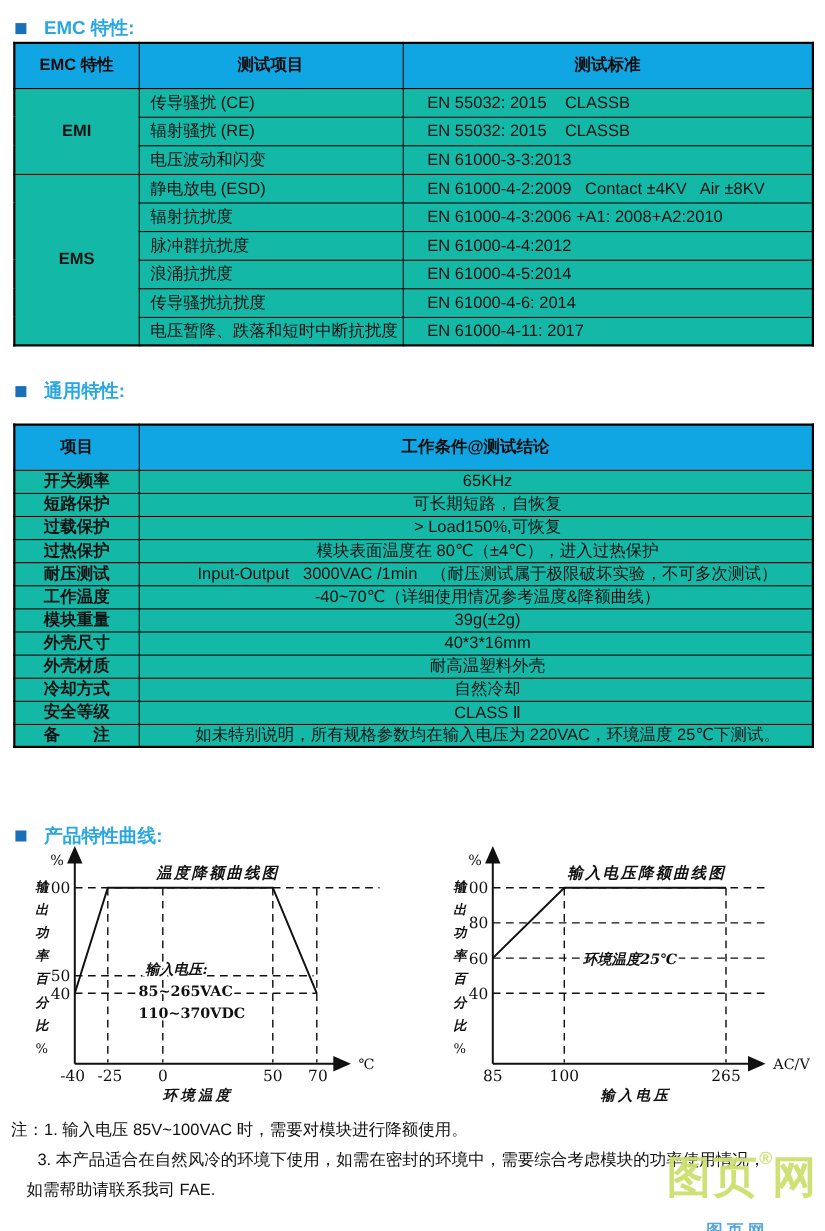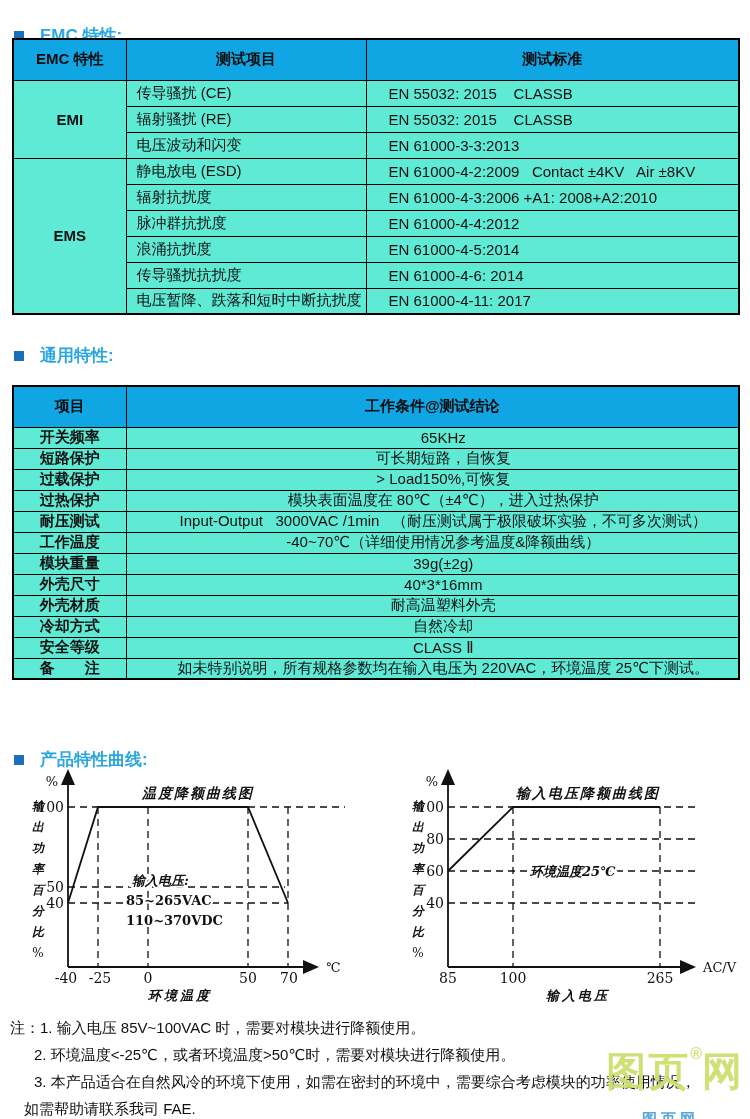--- a/index.html
+++ b/index.html
@@ -13,32 +13,32 @@
   html,body{background:#fff;}
   body{
     width:750px;height:1119px;position:relative;overflow:hidden;
     font-family:"Liberation Sans","DejaVu Sans",sans-serif;color:#111;
   }
   .section-title{
     position:absolute;left:14px;display:flex;align-items:center;gap:16px;
     color:var(--title-blue,#29a7e1);font-size:17px;font-weight:bold;
   }
   .bullet{width:10px;height:10px;background:var(--bullet-blue,#1a6fba);display:inline-block;}
-  #title-emc{top:24px;}
+  #title-emc{top:14px;}
   #title-general{top:344px;}
   #title-curves{top:748px;}
 
   table{border-collapse:collapse;position:absolute;left:12px;width:726px;table-layout:fixed;}
   table,th,td{border:1px solid #000;}
   table{border-width:2px;}
   th{
     background:var(--header-bg,#10a6e4);color:#0b0b0b;font-size:15px;font-weight:bold;
     height:41px;text-align:center;
   }
-  td{font-size:15px;background:#5eead4;}
+  td{font-size:15px;background:#14b8a6;}
   td.center{text-align:center;font-weight:bold;}
   td.val{padding-left:22px;white-space:pre-wrap;}
   #emc-table{top:38px;}
   #emc-table td{height:26px;}
   #emc-table td.item{padding-left:10px;}
   #general-table{top:385px;border-radius:12px;}
   #general-table td{height:21px;text-align:center;}
 
   svg text{font-family:"DejaVu Serif","Liberation Serif",serif;fill:#111;}
   text.cjk{font-style:italic;font-weight:600;}
@@ -294,21 +294,20 @@
   <text class="num" x="125" y="215" font-size="14" text-anchor="middle">100</text>
   <text class="num" x="272" y="215" font-size="14" text-anchor="middle">265</text>
   <text class="num" x="315" y="204" font-size="13">AC/V</text>
   <text class="cjk" x="190" y="232" font-size="13" text-anchor="middle" letter-spacing="3">输入电压</text>
 
   <text class="ann annc" x="142" y="108" font-size="13">环境温度25℃</text>
 </svg>
 
 <div class="notes">
   <div class="nline"><span>注：</span><span>1. 输入电压 85V~100VAC 时，需要对模块进行降额使用。</span></div>
-  <div class="nline ind">2. 环境温度&lt;-25℃，或者环境温度&gt;50℃时，需要对模块进行降额使用。</div>
   <div class="nline ind">3. 本产品适合在自然风冷的环境下使用，如需在密封的环境中，需要综合考虑模块的功率使用情况，</div>
   <div class="nline ind2">如需帮助请联系我司 FAE.</div>
 </div>
 
 <div class="watermark">
   <span>图页</span><span class="reg">®</span><span>网</span>
 </div>
 <div class="watermark-bottom">图页网</div>
 
 </body></html>

